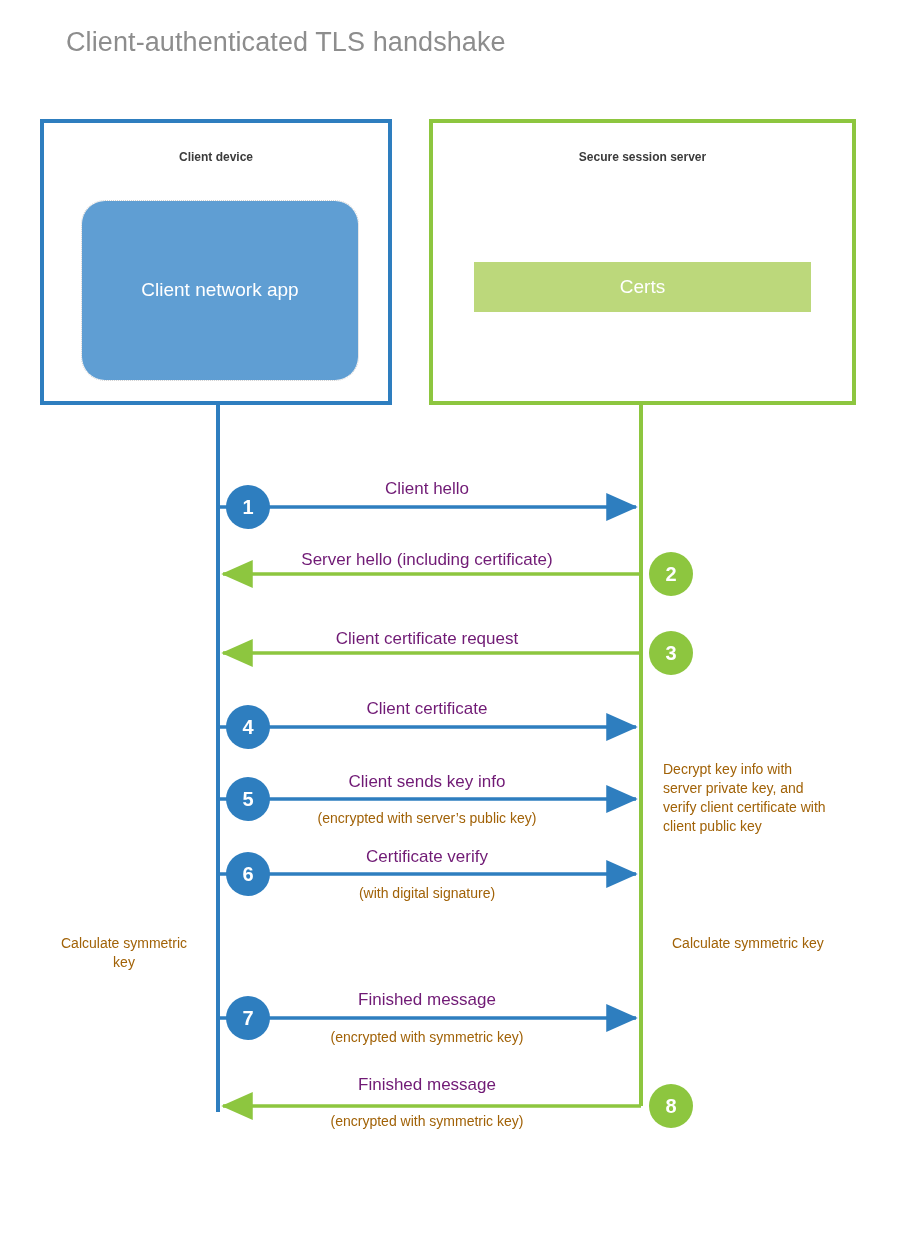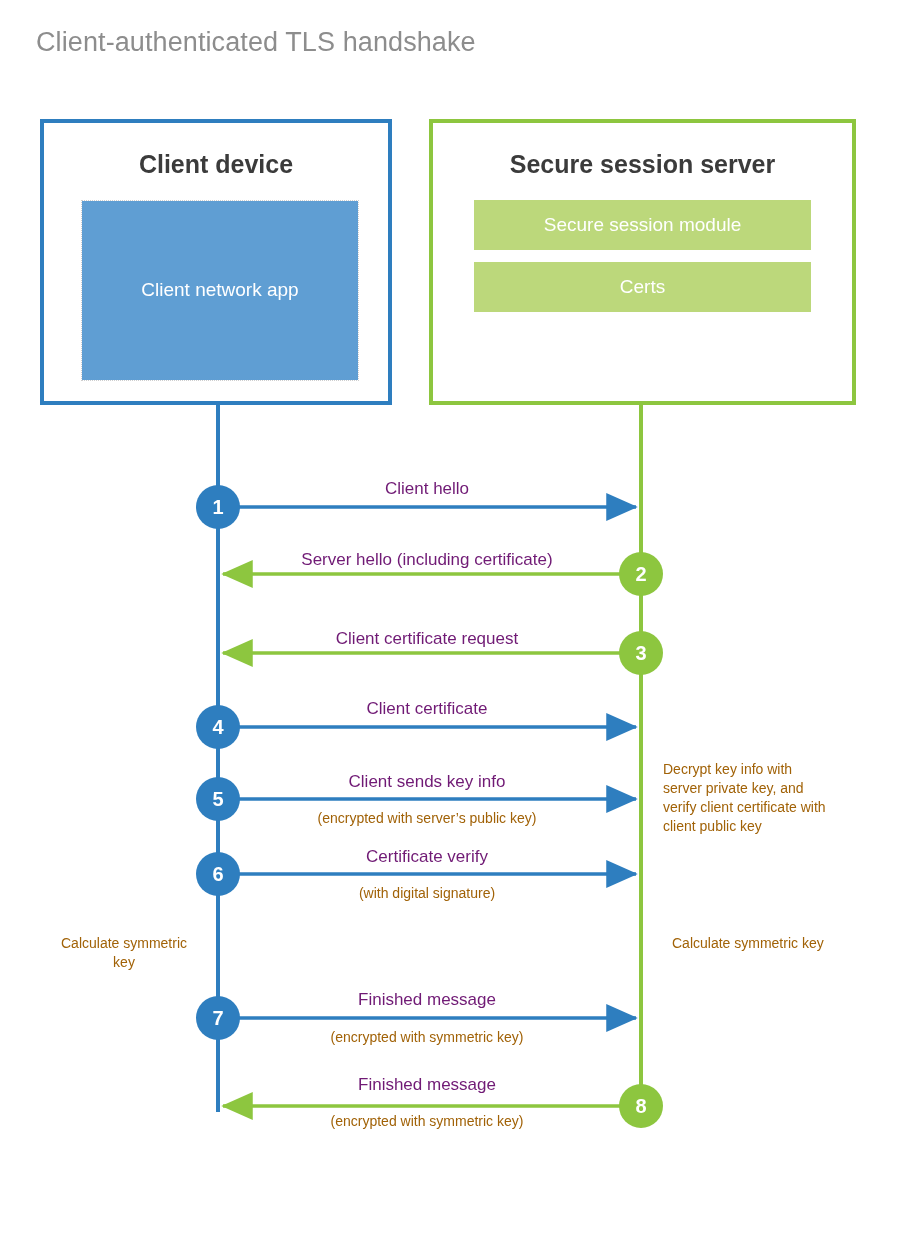--- a/index.html
+++ b/index.html
@@ -19,21 +19,21 @@
     left: 0; top: 0;
     width: 900px; height: 1256px;
   }
   svg.layer {
     position: absolute;
     left: 0; top: 0;
     width: 900px;
     height: 1256px;
     pointer-events: none;
   }
-  .abs { position: absolute; }
+  .abs { position: absolute; margin-left: 30px; }
 
   
   #page-title {
     left: 36px;
     top: 27px;
     font-size: 27px;
     font-weight: 400;
     color: #8d8d8d;
     letter-spacing: 0.1px;
     white-space: nowrap;
@@ -53,41 +53,42 @@
   #server-box {
     left: 429px; top: 119px;
     width: 427px; height: 286px;
     border: 4px solid #8DC63F;
   }
   .party-title {
     position: absolute;
     left: 0; right: 0;
     top: 27px;
     text-align: center;
-    font-size: 25px;
+    font-size: 12px;
     font-weight: bold;
     color: #3b3b3b;
   }
 
   
   #client-app {
     position: absolute;
     left: 38px;
     top: 78px;
     width: 276px;
     height: 179px;
     background: #5F9ED3;
     display: flex;
     align-items: center;
     justify-content: center;
     text-align: center;
     color: #ffffff;
     font-size: 19px;
     line-height: 1.28;
     outline: 1px dotted #cfcfcf;
+    border-radius: 23px;
   }
   .server-bar {
     position: absolute;
     left: 41px;
     width: 337px;
     height: 50px;
     background: #BCD87B;
     display: flex;
     align-items: center;
     justify-content: center;
@@ -196,21 +197,20 @@
     <line x1="641" y1="1106" x2="223" y2="1106" stroke="#8DC63F" stroke-width="3.5" marker-end="url(#arrow-green)"></line>
   </svg>
 
   <div class="party-box" id="client-box">
     <div class="party-title">Client device</div>
     <div id="client-app">Client network app</div>
   </div>
 
   <div class="party-box" id="server-box">
     <div class="party-title">Secure session server</div>
-    <div class="server-bar" id="server-bar-0">Secure session module</div>
     <div class="server-bar" id="server-bar-1">Certs</div>
   </div>
 
   <div class="step-circle client abs" style="left:196px; top:485px;">1</div>
   <div class="step-circle server abs" style="left:619px; top:552px;">2</div>
   <div class="step-circle server abs" style="left:619px; top:631px;">3</div>
   <div class="step-circle client abs" style="left:196px; top:705px;">4</div>
   <div class="step-circle client abs" style="left:196px; top:777px;">5</div>
   <div class="step-circle client abs" style="left:196px; top:852px;">6</div>
   <div class="step-circle client abs" style="left:196px; top:996px;">7</div>

